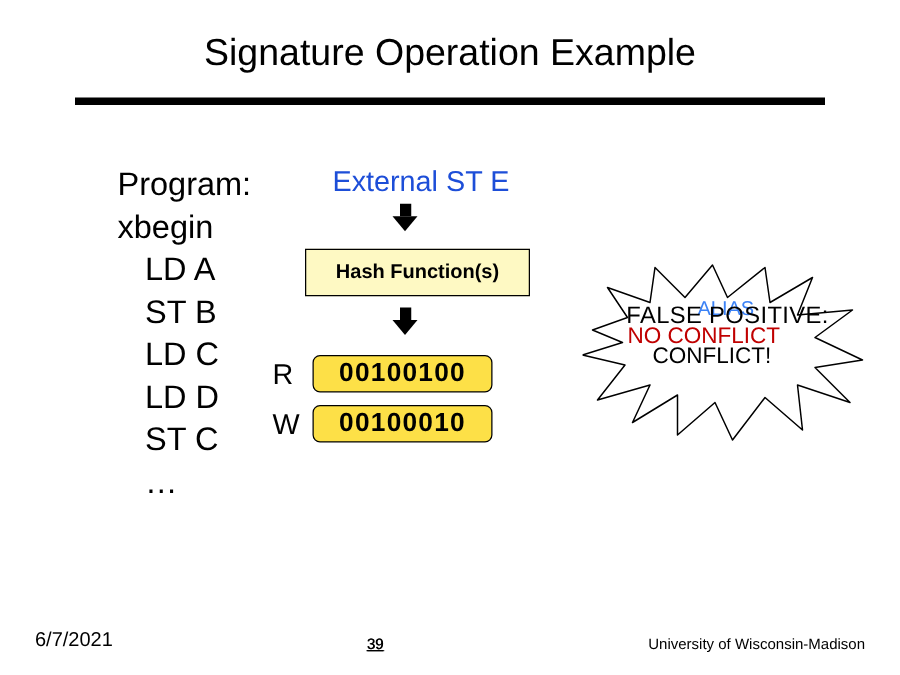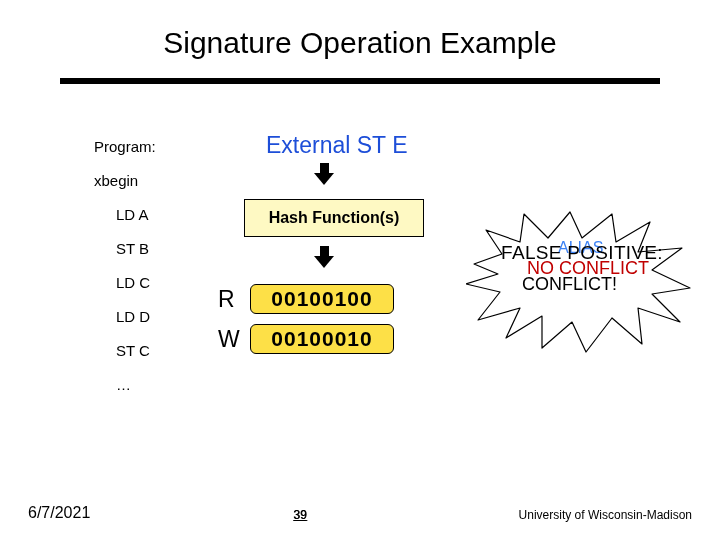--- a/index.html
+++ b/index.html
@@ -31,21 +31,21 @@
     top: 78px;
     left: 60px;
     width: 600px;
     height: 6px;
     background: #000;
   }
   .program {
     position: absolute;
     top: 130px;
     left: 94px;
-    font-size: 15px;
+    font-size: 26px;
     line-height: 34px;
   }
   .prog-line { white-space: pre; }
   .indent { padding-left: 22px; }
 
   .external {
     position: absolute;
     top: 132px;
     left: 266px;
     font-size: 23px;
@@ -155,21 +155,20 @@
     left: 86px;
     font-size: 16px;
     color: #3b82f6;
   }
   .burst-nc {
     position: absolute;
     top: 46px;
     left: 30px;
     color: #c00000;
     font-size: 18px;
-    margin-left: 25px;
   }
   .burst-conf {
     position: absolute;
     top: 62px;
     left: 50px;
     font-size: 18px;
   }
   .burst-wrap svg {
     position: absolute;
     top: -4px;

